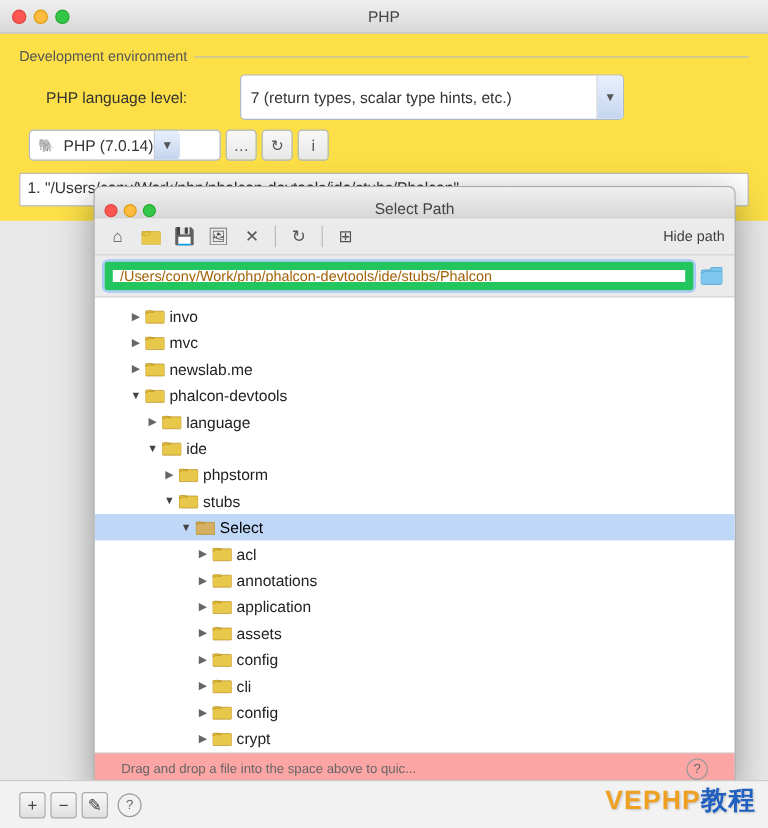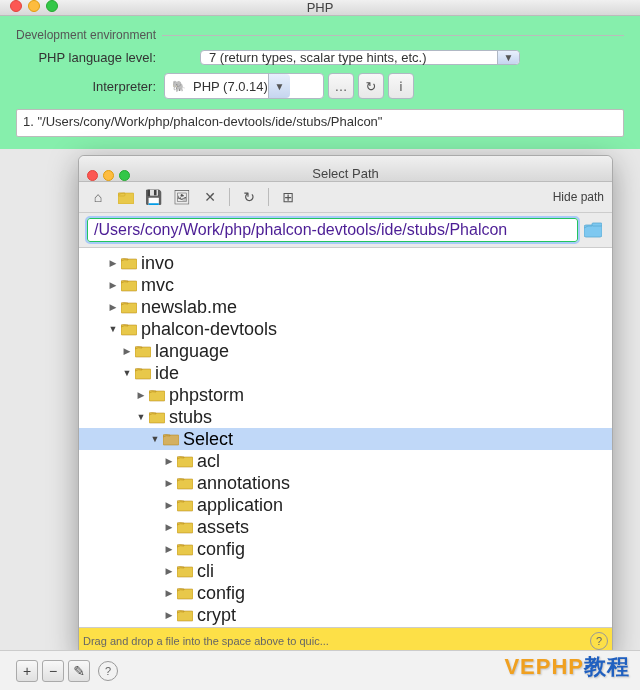--- a/index.html
+++ b/index.html
@@ -9,23 +9,23 @@
       background: #e8e8e8;
       width: 640px;
       height: 690px;
       overflow: hidden;
       position: relative;
     }
 
     
     .title-bar {
       background: linear-gradient(to bottom, #f0f0f0, #d8d8d8);
-      height: 16px;
-      display: flex;
-      align-items: flex-start;
+      height: 28px;
+      display: flex;
+      align-items: center;
       justify-content: center;
       border-bottom: 1px solid #bbb;
       position: relative;
     }
     .title-bar-buttons {
       position: absolute;
       left: 10px;
       display: flex;
       gap: 6px;
     }
@@ -39,21 +39,21 @@
     .tb-btn.minimize { background: #fdbc40; border-color: #e09d0e; }
     .tb-btn.maximize { background: #33c748; border-color: #25a931; }
     .title-bar-title {
       font-size: 13px;
       color: #444;
       font-weight: 500;
     }
 
     
     .settings-area {
-      background: #86efac;
+      background: #fde047;
       padding: 12px 16px;
     }
 
     .section-header {
       font-size: 12px;
       color: #555;
       margin-bottom: 8px;
       display: flex;
       align-items: center;
     }
@@ -63,39 +63,39 @@
       height: 1px;
       background: #bbb;
       margin-left: 6px;
     }
 
     .form-row {
       display: flex;
       align-items: center;
       margin-bottom: 8px;
       padding-left: 8px;
+      gap: 36px;
     }
     .form-label {
       font-size: 13px;
       color: #333;
       min-width: 140px;
       text-align: right;
       padding-right: 8px;
     }
 
     .select-control {
       display: flex;
       align-items: center;
       border: 1px solid #b0b8c4;
       border-radius: 4px;
       background: white;
-      height: 15px;
+      height: 38px;
       min-width: 320px;
       position: relative;
-      margin-left: 36px;
     }
     .select-control span {
       flex: 1;
       padding: 0 8px;
       font-size: 13px;
       color: #333;
     }
     .select-arrow {
       width: 22px;
       height: 100%;
@@ -258,26 +258,26 @@
     .path-input-row {
       padding: 5px 8px;
       display: flex;
       align-items: center;
       background: #ebebeb;
       border-bottom: 1px solid #ccc;
     }
     .path-input {
       flex: 1;
       height: 24px;
-      border: 1px solid #22c55e;
+      border: 7px solid #22c55e;
       border-radius: 3px;
       background: white;
       padding: 0 6px;
-      font-size: 16px;
-      color: #4c1d95;
+      font-size: 12px;
+      color: #a16207;
       outline: 2px solid #a8caf8;
     }
     .path-icon {
       width: 22px;
       height: 22px;
       margin-left: 4px;
       display: flex;
       align-items: center;
       justify-content: center;
       font-size: 14px;
@@ -326,29 +326,29 @@
       min-width: 16px;
       height: 14px;
       margin-right: 4px;
       position: relative;
     }
     .folder-icon svg {
       width: 16px;
       height: 14px;
     }
     .tree-label {
-      font-size: 18px;
+      font-size: 13px;
       color: #222;
     }
     .tree-item.selected .tree-label { color: #000; }
 
     .dialog-footer {
-      background: #fde047;
+      background: #fca5a5;
       border-top: 1px solid #ccc;
-      padding: 4px 4px;
+      padding: 4px 22px;
       font-size: 11px;
       color: #666;
       display: flex;
       align-items: center;
       justify-content: space-between;
     }
     .dialog-help {
       width: 18px;
       height: 18px;
       border-radius: 50%;
@@ -437,21 +437,20 @@
 
   <div class="form-row">
     <span class="form-label">PHP language level:</span>
     <div class="select-control">
       <span>7 (return types, scalar type hints, etc.)</span>
       <div class="select-arrow">▼</div>
     </div>
   </div>
 
   <div class="form-row">
-    <span class="form-label">Interpreter:</span>
     <div class="interpreter-row">
       <div class="interp-select">
         <div class="interp-icon">🐘</div>
         <span>PHP (7.0.14)</span>
         <div class="interp-arrow">▼</div>
       </div>
       <div class="icon-btn">…</div>
       <div class="icon-btn">↻</div>
       <div class="icon-btn">ℹ</div>
     </div>

